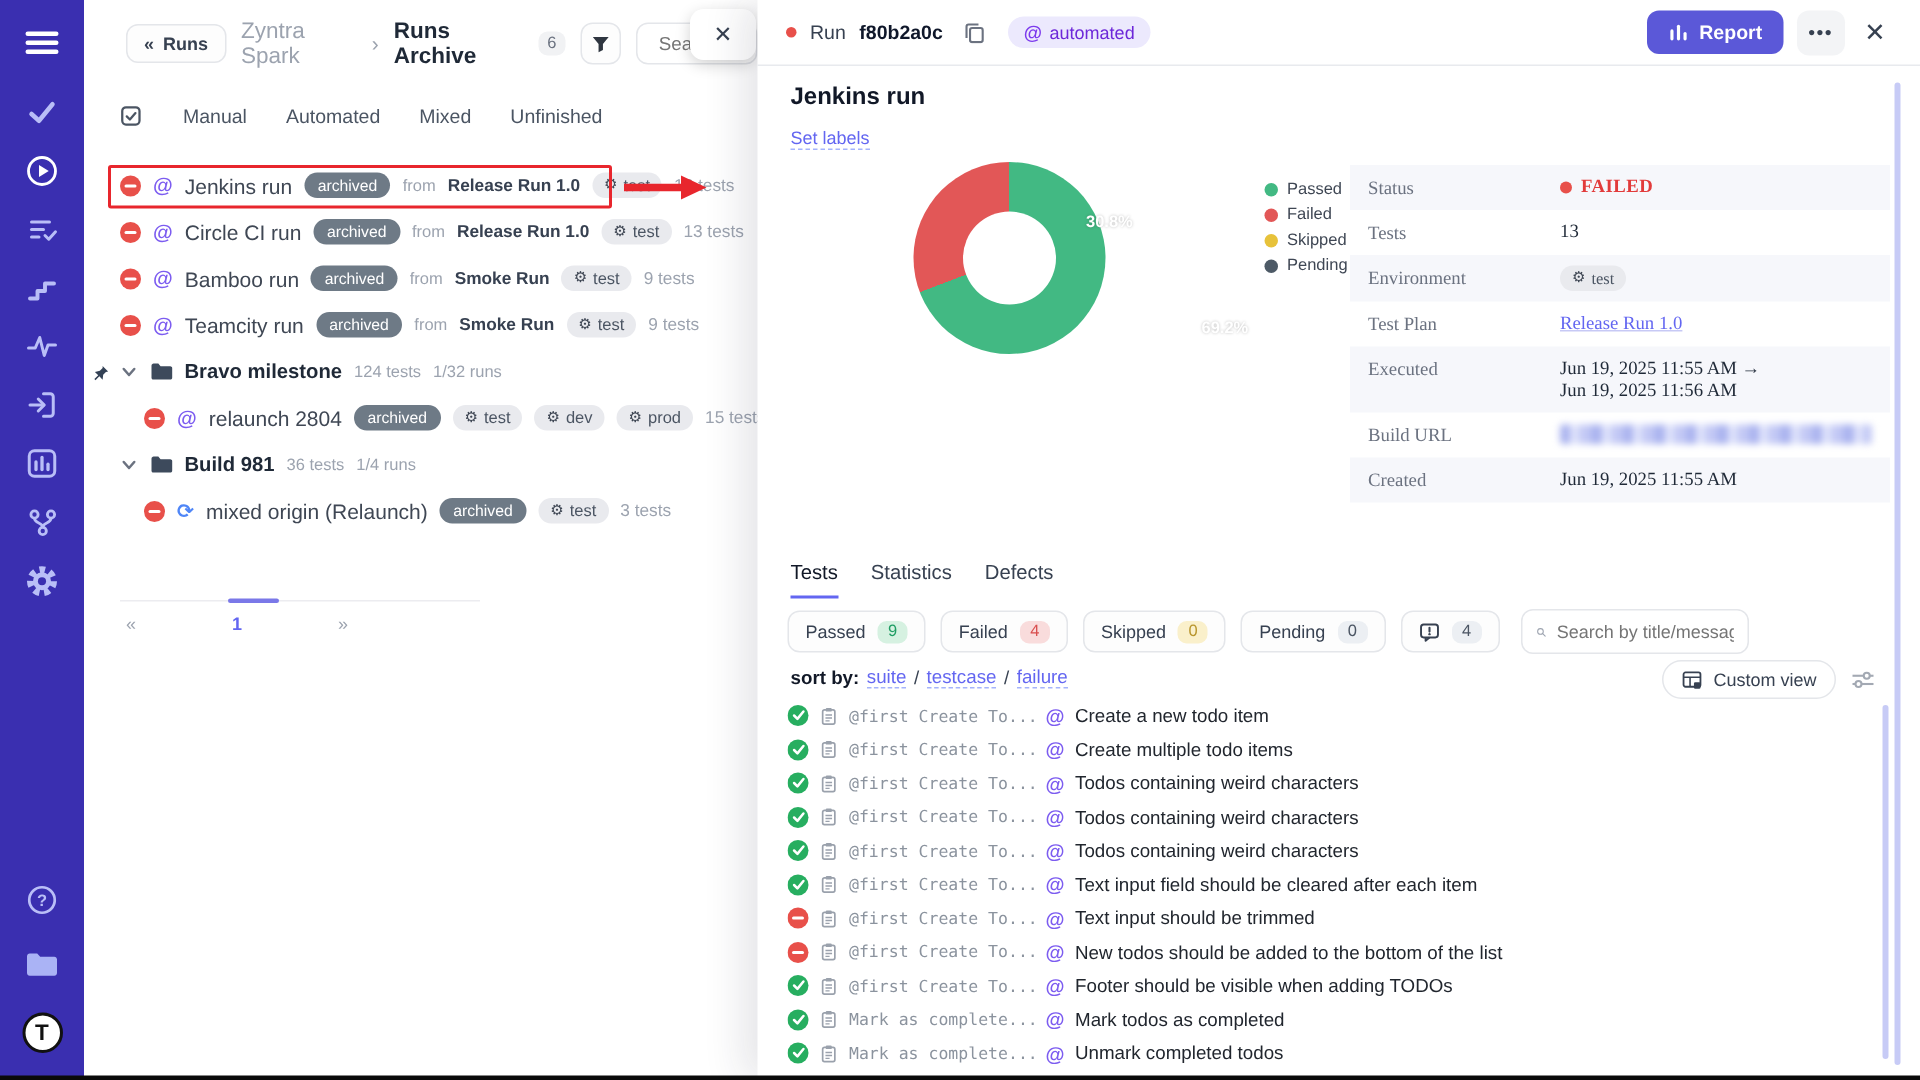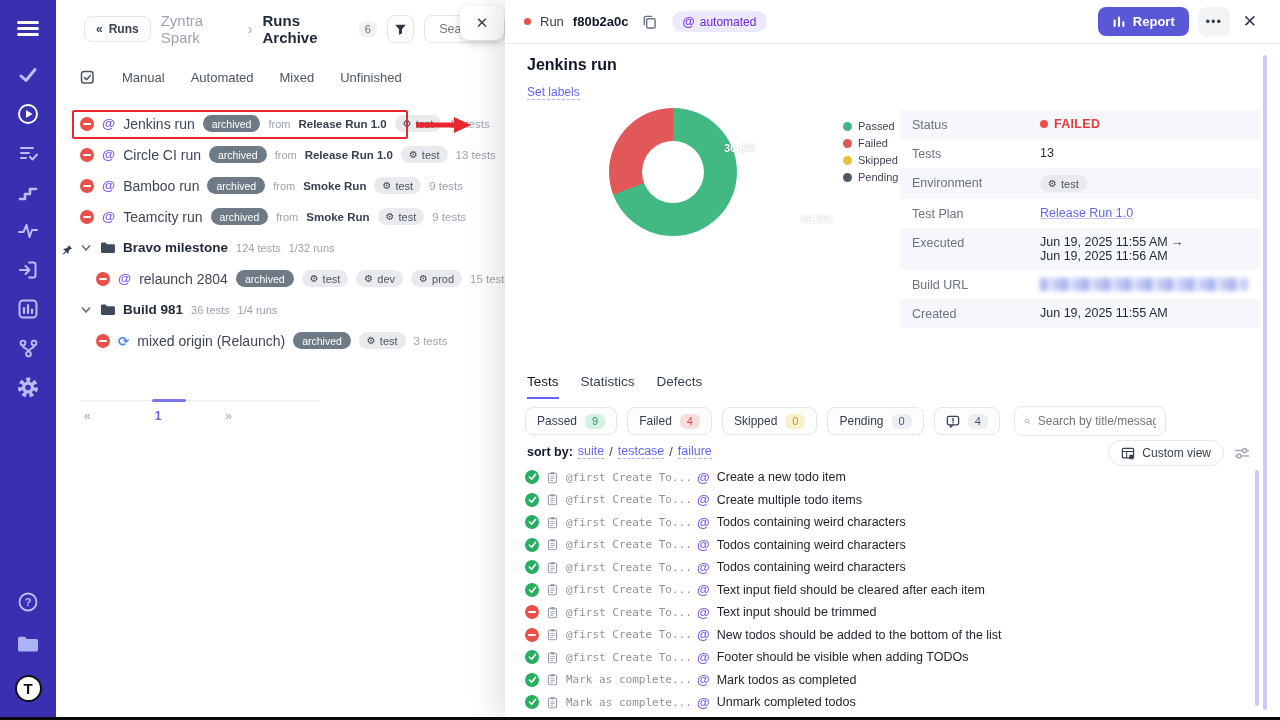--- a/index.html
+++ b/index.html
@@ -80,21 +80,21 @@
   .donut { position:absolute; left:104px; top:8px; width:128px; height:128px; border-radius:50%; }
   .donut::after { content:""; position:absolute; left:33px; top:33px; width:62px; height:62px; background:#fff; border-radius:50%; }
   .pct { position:absolute; color:#fff; font-size:11px; font-weight:bold; text-shadow:0 0 2px rgba(0,0,0,.25); z-index:1; }
   .pct.failed-pct { left:115px; top:34px; }
   .pct.passed-pct { left:192px; top:105px; }
   .legend { position:absolute; left:338px; top:20px; display:flex; flex-direction:column; gap:5px; }
   .leg-item { display:flex; align-items:center; gap:6px; font-size:11px; color:#3f4754; }
   .leg-dot { width:9px; height:9px; border-radius:50%; }
 
   .info-table { position:absolute; left:395px; top:10px; right:20px; }
-  .irow { display:flex; align-items:flex-start; padding:7px 12px; font-size:12.5px; min-height:28px; }
+  .irow { display:flex; align-items:flex-start; padding:7px 12px; font-size:12.5px; min-height:28px;font-family:Liberation Serif, serif; }
   .irow:nth-child(odd) { background:#f6f7fb; }
   .irow .il { width:128px; color:#6b7280; flex:0 0 auto; padding-top:1px; }
   .irow .iv { color:#1f2937; }
   .iv.failed-v { color:#e23b3b; font-weight:bold; display:flex; align-items:center; gap:6px; letter-spacing:.3px; }
   .iv.failed-v::before { content:""; width:8px; height:8px; border-radius:50%; background:#e8504a; }
   .iv.link-v { color:#6366f1; text-decoration:underline; text-decoration-color:#c7c9f5; cursor:pointer; }
   .redacted-bar { width:232px; height:13px; border-radius:2px; filter:blur(2.5px); background:repeating-linear-gradient(90deg,#aab3ef 0 7px,#dfe3fb 7px 13px,#c3c9f5 13px 21px); margin-top:1px; }
 
   .d-tabs { position:absolute; left:22px; top:374px; display:flex; gap:22px; }
   .d-tabs .dtab { font-size:13.5px; color:#374151; padding-bottom:8px; cursor:pointer; }

